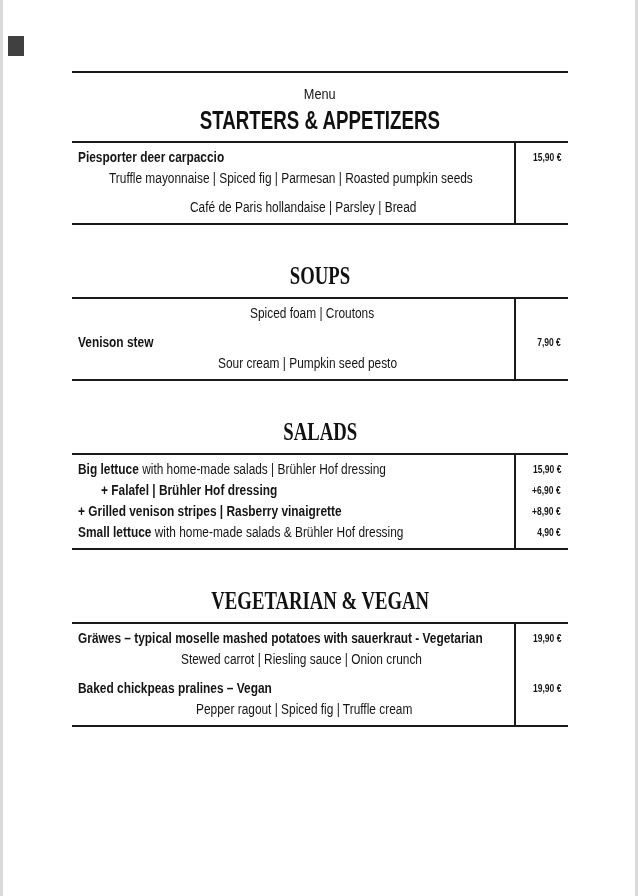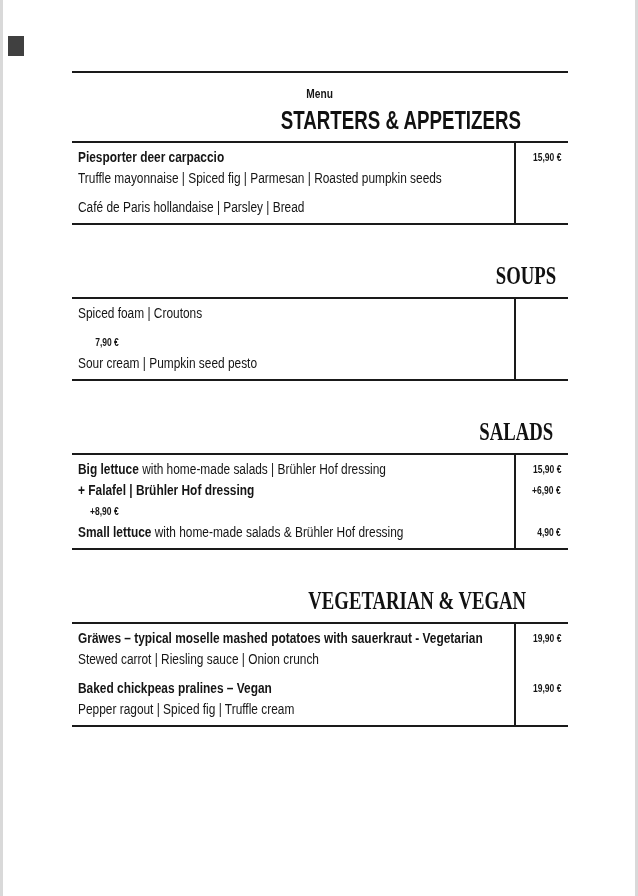--- a/index.html
+++ b/index.html
@@ -15,26 +15,26 @@
   .edge-left  { left:0; }
   .edge-right { right:0; }
   .corner-mark { position:absolute; left:8px; top:36px; width:16px; height:20px; background:#404040; }
 
   .content { position:absolute; left:72px; top:0; width:496px; }
 
   .top-rule { margin-top:71px; height:2px; background:#1a1a1a; }
 
   .menu-title {
     margin-top:13px; text-align:center;
-    font-size:12px; font-weight:700; line-height:16px;
+    font-size:15px; font-weight:400; line-height:16px;
   }
   .mx { display:inline-block; transform:scaleX(0.85); transform-origin:50% 50%; white-space:nowrap; }
 
   .h1 {
-    margin-top:3px; text-align:right;
+    margin-top:3px; text-align:center;
     font-size:26px; font-weight:700; line-height:30px; color:#111;
   }
   .h1.section { margin-top:36px;font-family:Liberation Serif, serif; }
   .hx { display:inline-block; transform:scaleX(0.72); transform-origin:50% 50%; white-space:nowrap; }
 
   .menu-table {
     margin-top:6px;
     border-top:2px solid #1a1a1a;
     border-bottom:2px solid #1a1a1a;
     padding:4px 0 5px 0;
@@ -42,24 +42,24 @@
   }
   .vdivider { position:absolute; top:0; bottom:0; left:442px; width:2px; background:#1a1a1a; }
 
   .item + .item { margin-top:8px; }
   .row { display:flex; align-items:flex-start; }
   .name  { width:442px; padding-left:6px; line-height:21px; font-size:14px; }
   .price { width:54px;  padding-right:7px; line-height:21px; font-size:10px;
            font-weight:700; text-align:right; }
   .nm { font-weight:700; }
   .nr { font-weight:400; }
-  .desc-row { line-height:21px; font-size:14px; padding-left:6px; }
+  .desc-row { line-height:21px; font-size:14px; padding-left:6px;text-align:center; }
   .cx  { display:inline-block; transform:scaleX(0.85); transform-origin:0 50%; white-space:nowrap; }
   .cxr { display:inline-block; transform:scaleX(0.85); transform-origin:100% 50%; white-space:nowrap; }
-  .mt10 { margin-top:10px; }
+  .mt10 { margin-top:10px;margin-left:23px; }
   .mt12 { margin-top:12px; }
   .item.tight + .item.tight { margin-top:0; }
 </style>
 </head>
 <body>
 
 <div class="edge edge-left"></div>
 <div class="edge edge-right"></div>
 <div class="corner-mark"></div>
 
@@ -101,20 +101,23 @@
   </div>
   <div class="menu-table">
     <div class="vdivider"></div>
     <div class="item">
       <div class="desc-row">
         <span class="cx">Spiced foam | Croutons</span>
       </div>
     </div>
     <div class="item">
       <div class="row">
+        <div class="name">
+          <span class="cx"><b class="nm">Venison stew</b></span>
+        </div>
         <div class="price">
           <span class="cxr">7,90 €</span>
         </div>
       </div>
       <div class="desc-row">
         <span class="cx">Sour cream | Pumpkin seed pesto</span>
       </div>
     </div>
   </div>
 
@@ -138,20 +141,23 @@
         <div class="name">
           <span class="cx"><b class="nm">+ Falafel | Brühler Hof dressing</b></span>
         </div>
         <div class="price">
           <span class="cxr">+6,90 €</span>
         </div>
       </div>
     </div>
     <div class="item tight">
       <div class="row">
+        <div class="name">
+          <span class="cx"><b class="nm">+ Grilled venison stripes | Rasberry vinaigrette</b></span>
+        </div>
         <div class="price">
           <span class="cxr">+8,90 €</span>
         </div>
       </div>
     </div>
     <div class="item tight mt12">
       <div class="row">
         <div class="name">
           <span class="cx"><b class="nm">Small lettuce</b><span class="nr"> with home-made salads &amp; Brühler Hof dressing</span></span>
         </div>

